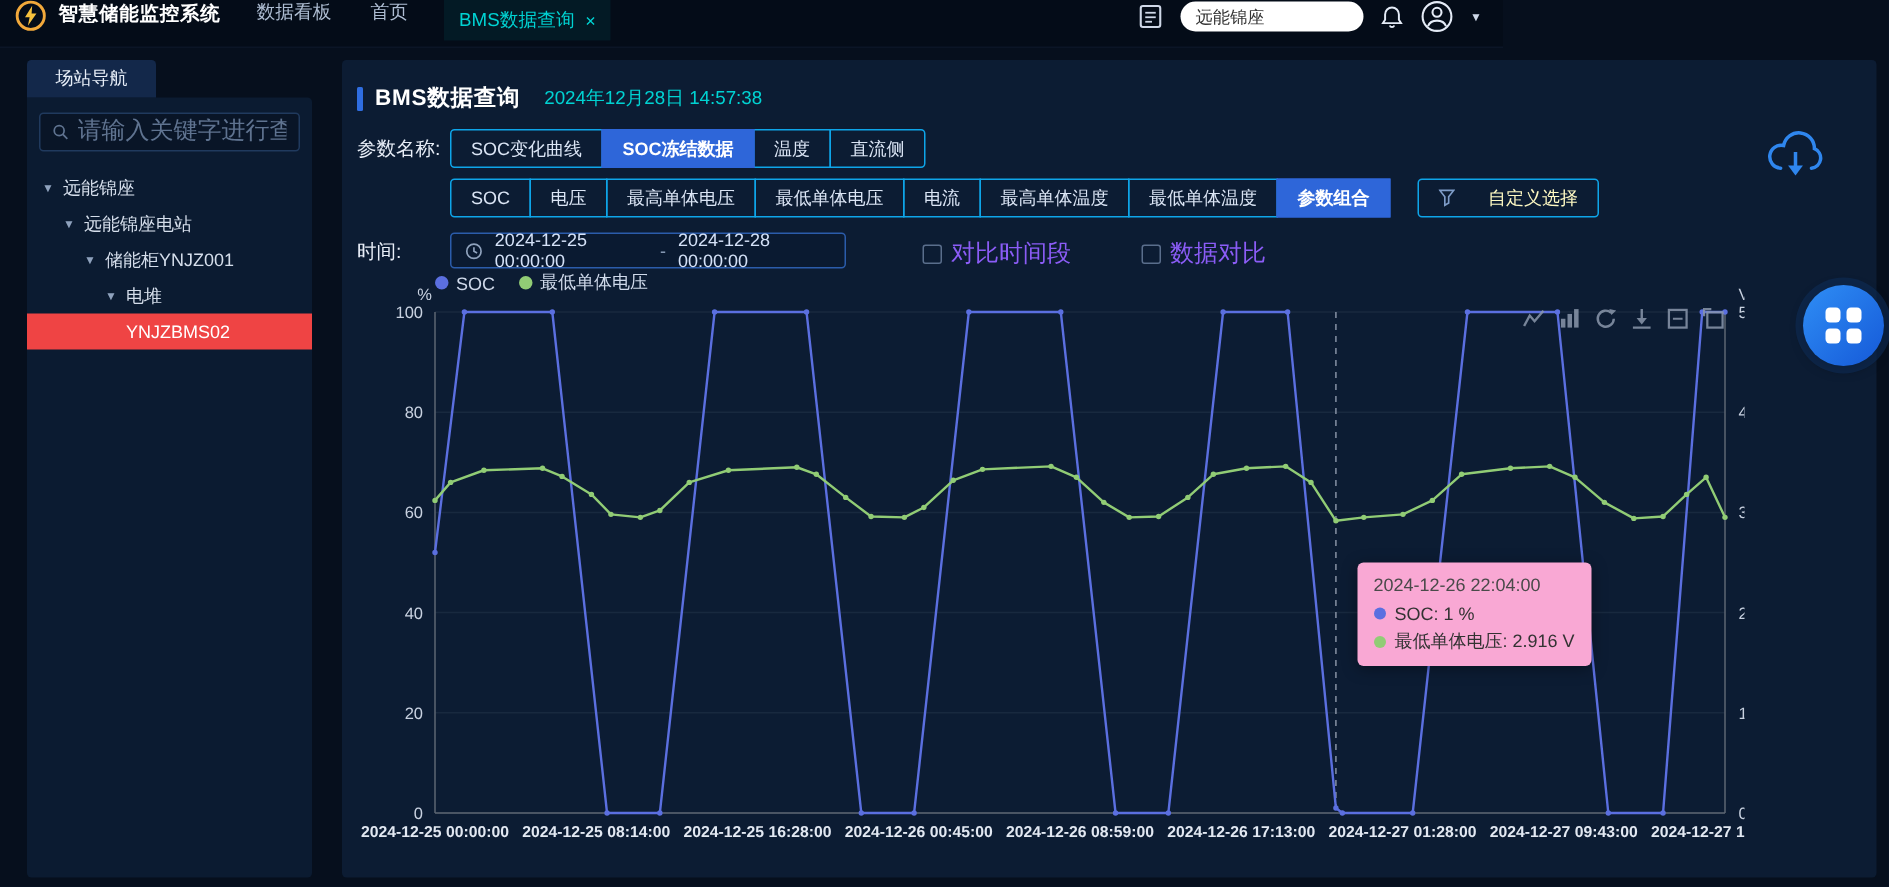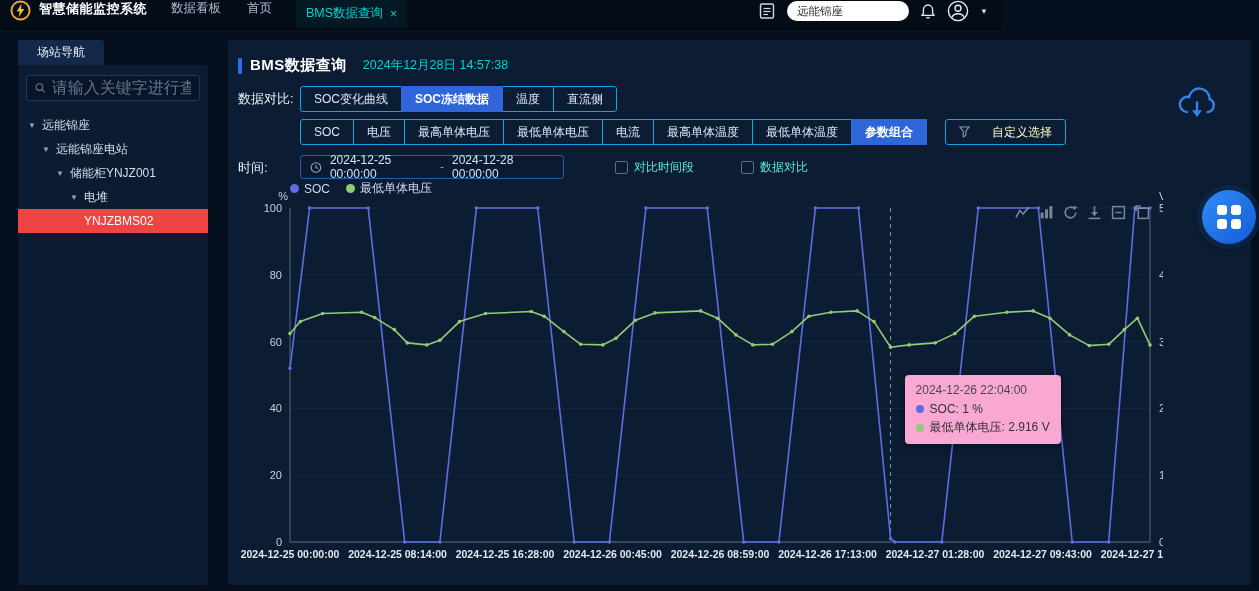--- a/index.html
+++ b/index.html
@@ -56,21 +56,21 @@
     border:1px solid #0ea5e9; margin-left:-1px; cursor:pointer; white-space:nowrap;}
   .btn:first-child { margin-left:0; border-radius:3px 0 0 3px; }
   .btn:last-child { border-radius:0 3px 3px 0; }
   .btn.active { background:#2e66d9; border-color:#2e66d9; color:#fff; font-weight:bold; z-index:1;}
   .btn.standalone { margin-left:18px; border-radius:3px; gap:22px; color:#fef9c3; }
 
   .time-box { position:absolute; left:72px; width:264px; height:24px;
     border:1px solid #2b5cab; border-radius:3px; background:rgba(10,25,48,.6);
     display:flex; align-items:center; gap:8px; padding:0 9px;
     color:#d5e2f8; font-size:12px; cursor:pointer; }
-  .cb { display:flex; align-items:center; gap:6px; color:#5eead4; font-size:12px; cursor:pointer;padding-left:17px;}
+  .cb { display:flex; align-items:center; gap:6px; color:#8b5cf6; font-size:16px; cursor:pointer;padding-left:17px;}
   .cb-box { width:13px; height:13px; border:1px solid #5a6e8c; border-radius:2px; background:transparent; }
   .cb-row { position:absolute; left:370px; display:flex; gap:30px; }
 
   .cloud-btn { position:absolute; right:32px; top:46px; width:44px; height:36px; cursor:pointer; }
 
   .legend { position:absolute; left:62px; top:140px; display:flex; gap:16px; }
   .legend-item { display:flex; align-items:center; gap:5px; color:#cfd9ea; font-size:12px; cursor:pointer;}
   .legend-dot { width:9px; height:9px; border-radius:50%; }
 
   .chart-toolbar { position:absolute; top:165px; right:101px; display:flex; gap:9px; z-index:6;}
@@ -164,21 +164,21 @@
 </div>
 
 <div class="main">
 
   <div class="title-row">
     <span class="title-bar"></span>
     <span class="page-title">BMS数据查询</span>
     <span class="timestamp">2024年12月28日 14:57:38</span>
   </div>
 
-  <span class="row-label" style="top:50px;">数据对比:</span>
+  <span class="row-label" style="top:50px;">参数名称:</span>
   <div class="btn-group" style="top:46px;" id="tab-group">
       <button class="btn">SOC变化曲线</button>
       <button class="btn active">SOC冻结数据</button>
       <button class="btn">温度</button>
       <button class="btn">直流侧</button>
     </div>
 
   <div class="btn-group" style="top:79px;" id="param-group">
       <button class="btn">SOC</button>
       <button class="btn">电压</button>

